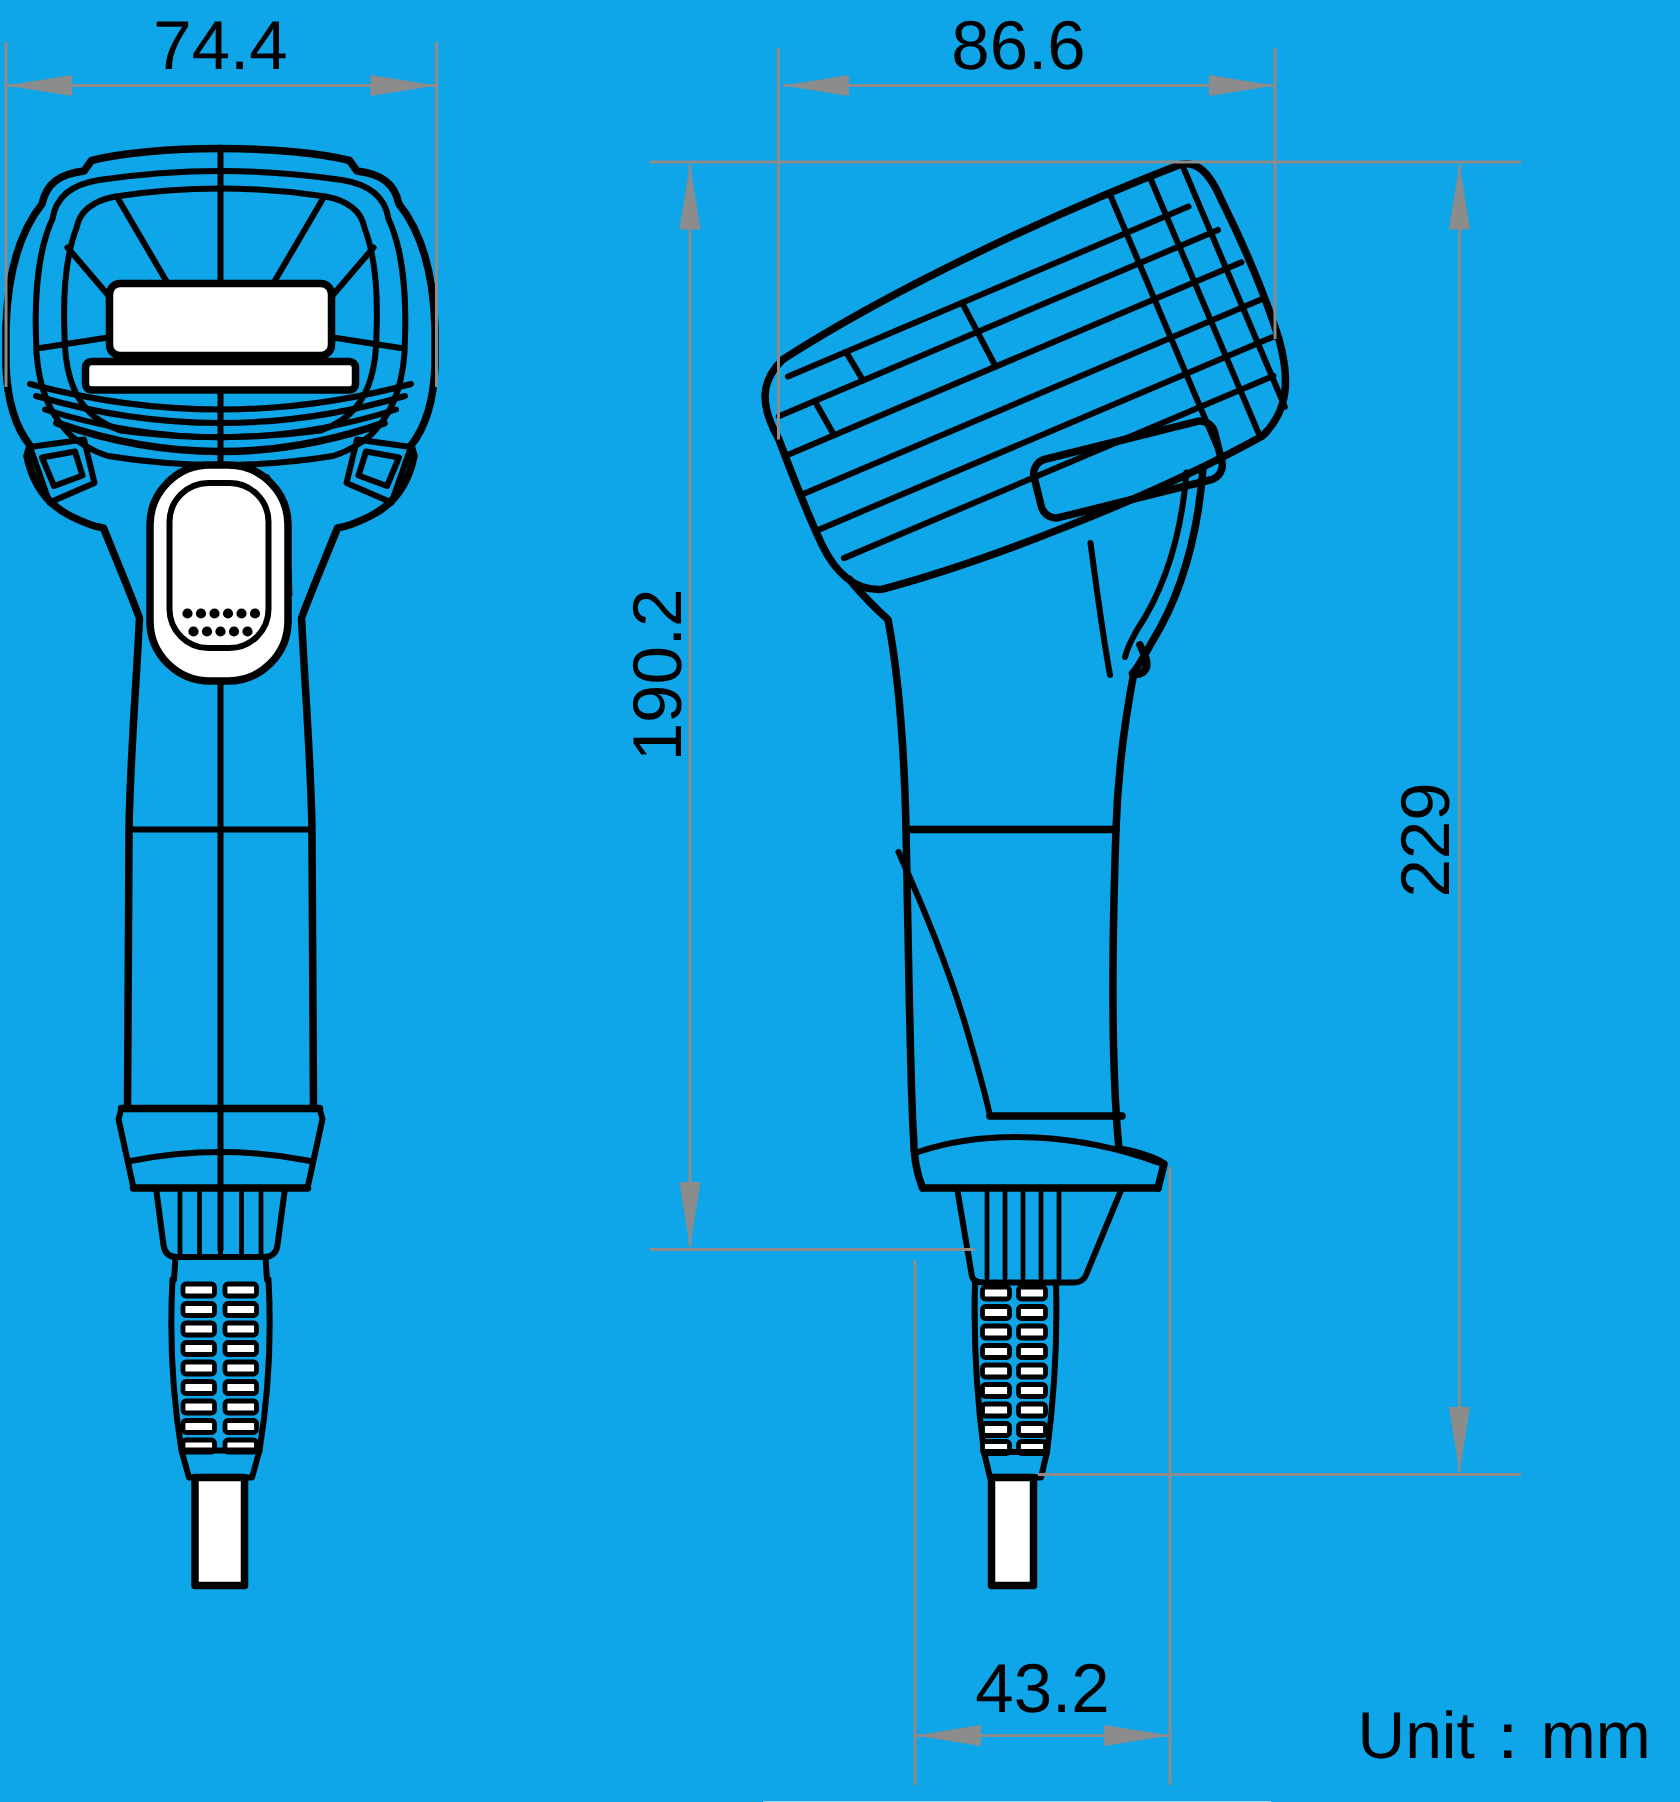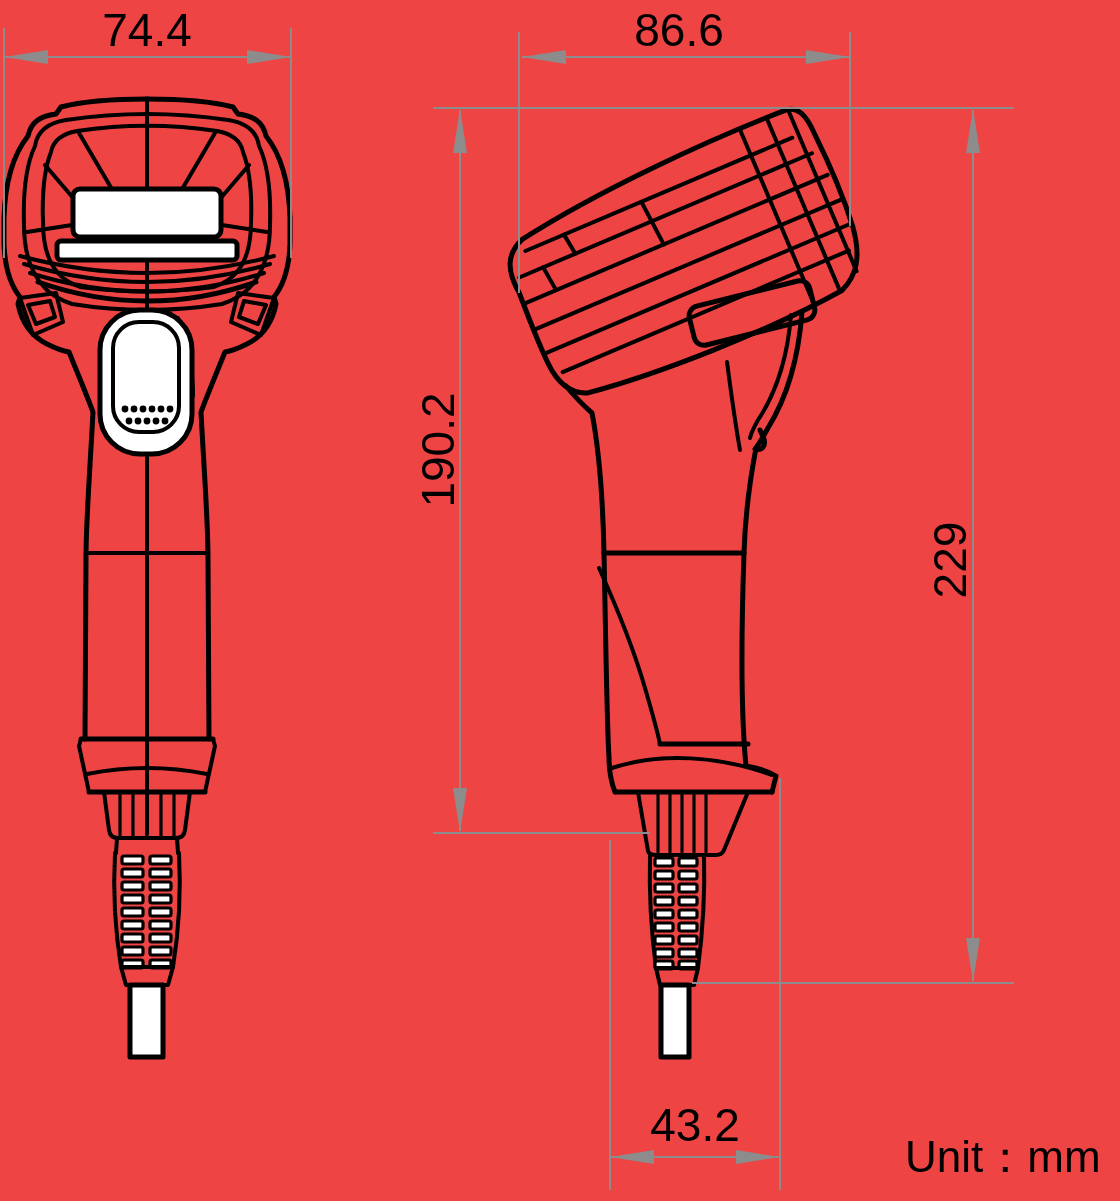--- a/index.html
+++ b/index.html
@@ -1,16 +1,16 @@
 <!DOCTYPE html>
 <html><head>
 <meta charset="utf-8">
 <style>
   html,body{margin:0;padding:0;background:#fff;}
-  .canvas{width:1120px;height:1201px;position:relative;background:#ef4444;overflow:hidden;}
+  .canvas{width:1120px;height:1201px;position:relative;background:#0ea5e9;overflow:hidden;}
   svg{display:block;}
   text{font-family:"Liberation Sans","DejaVu Sans",sans-serif;fill:#000;}
   .dim-text{font-size:46px;}
   .unit-text{font-size:44px;}
   .outline{stroke:#000;fill:none;stroke-linecap:round;stroke-linejoin:round;}
   .w5{stroke-width:5px;}
   .w4{stroke-width:4px;}
   .w3{stroke-width:3.2px;}
   .whitefill{fill:#fff;}
   .dim{stroke:#8c8c8c;stroke-width:2px;fill:none;}

